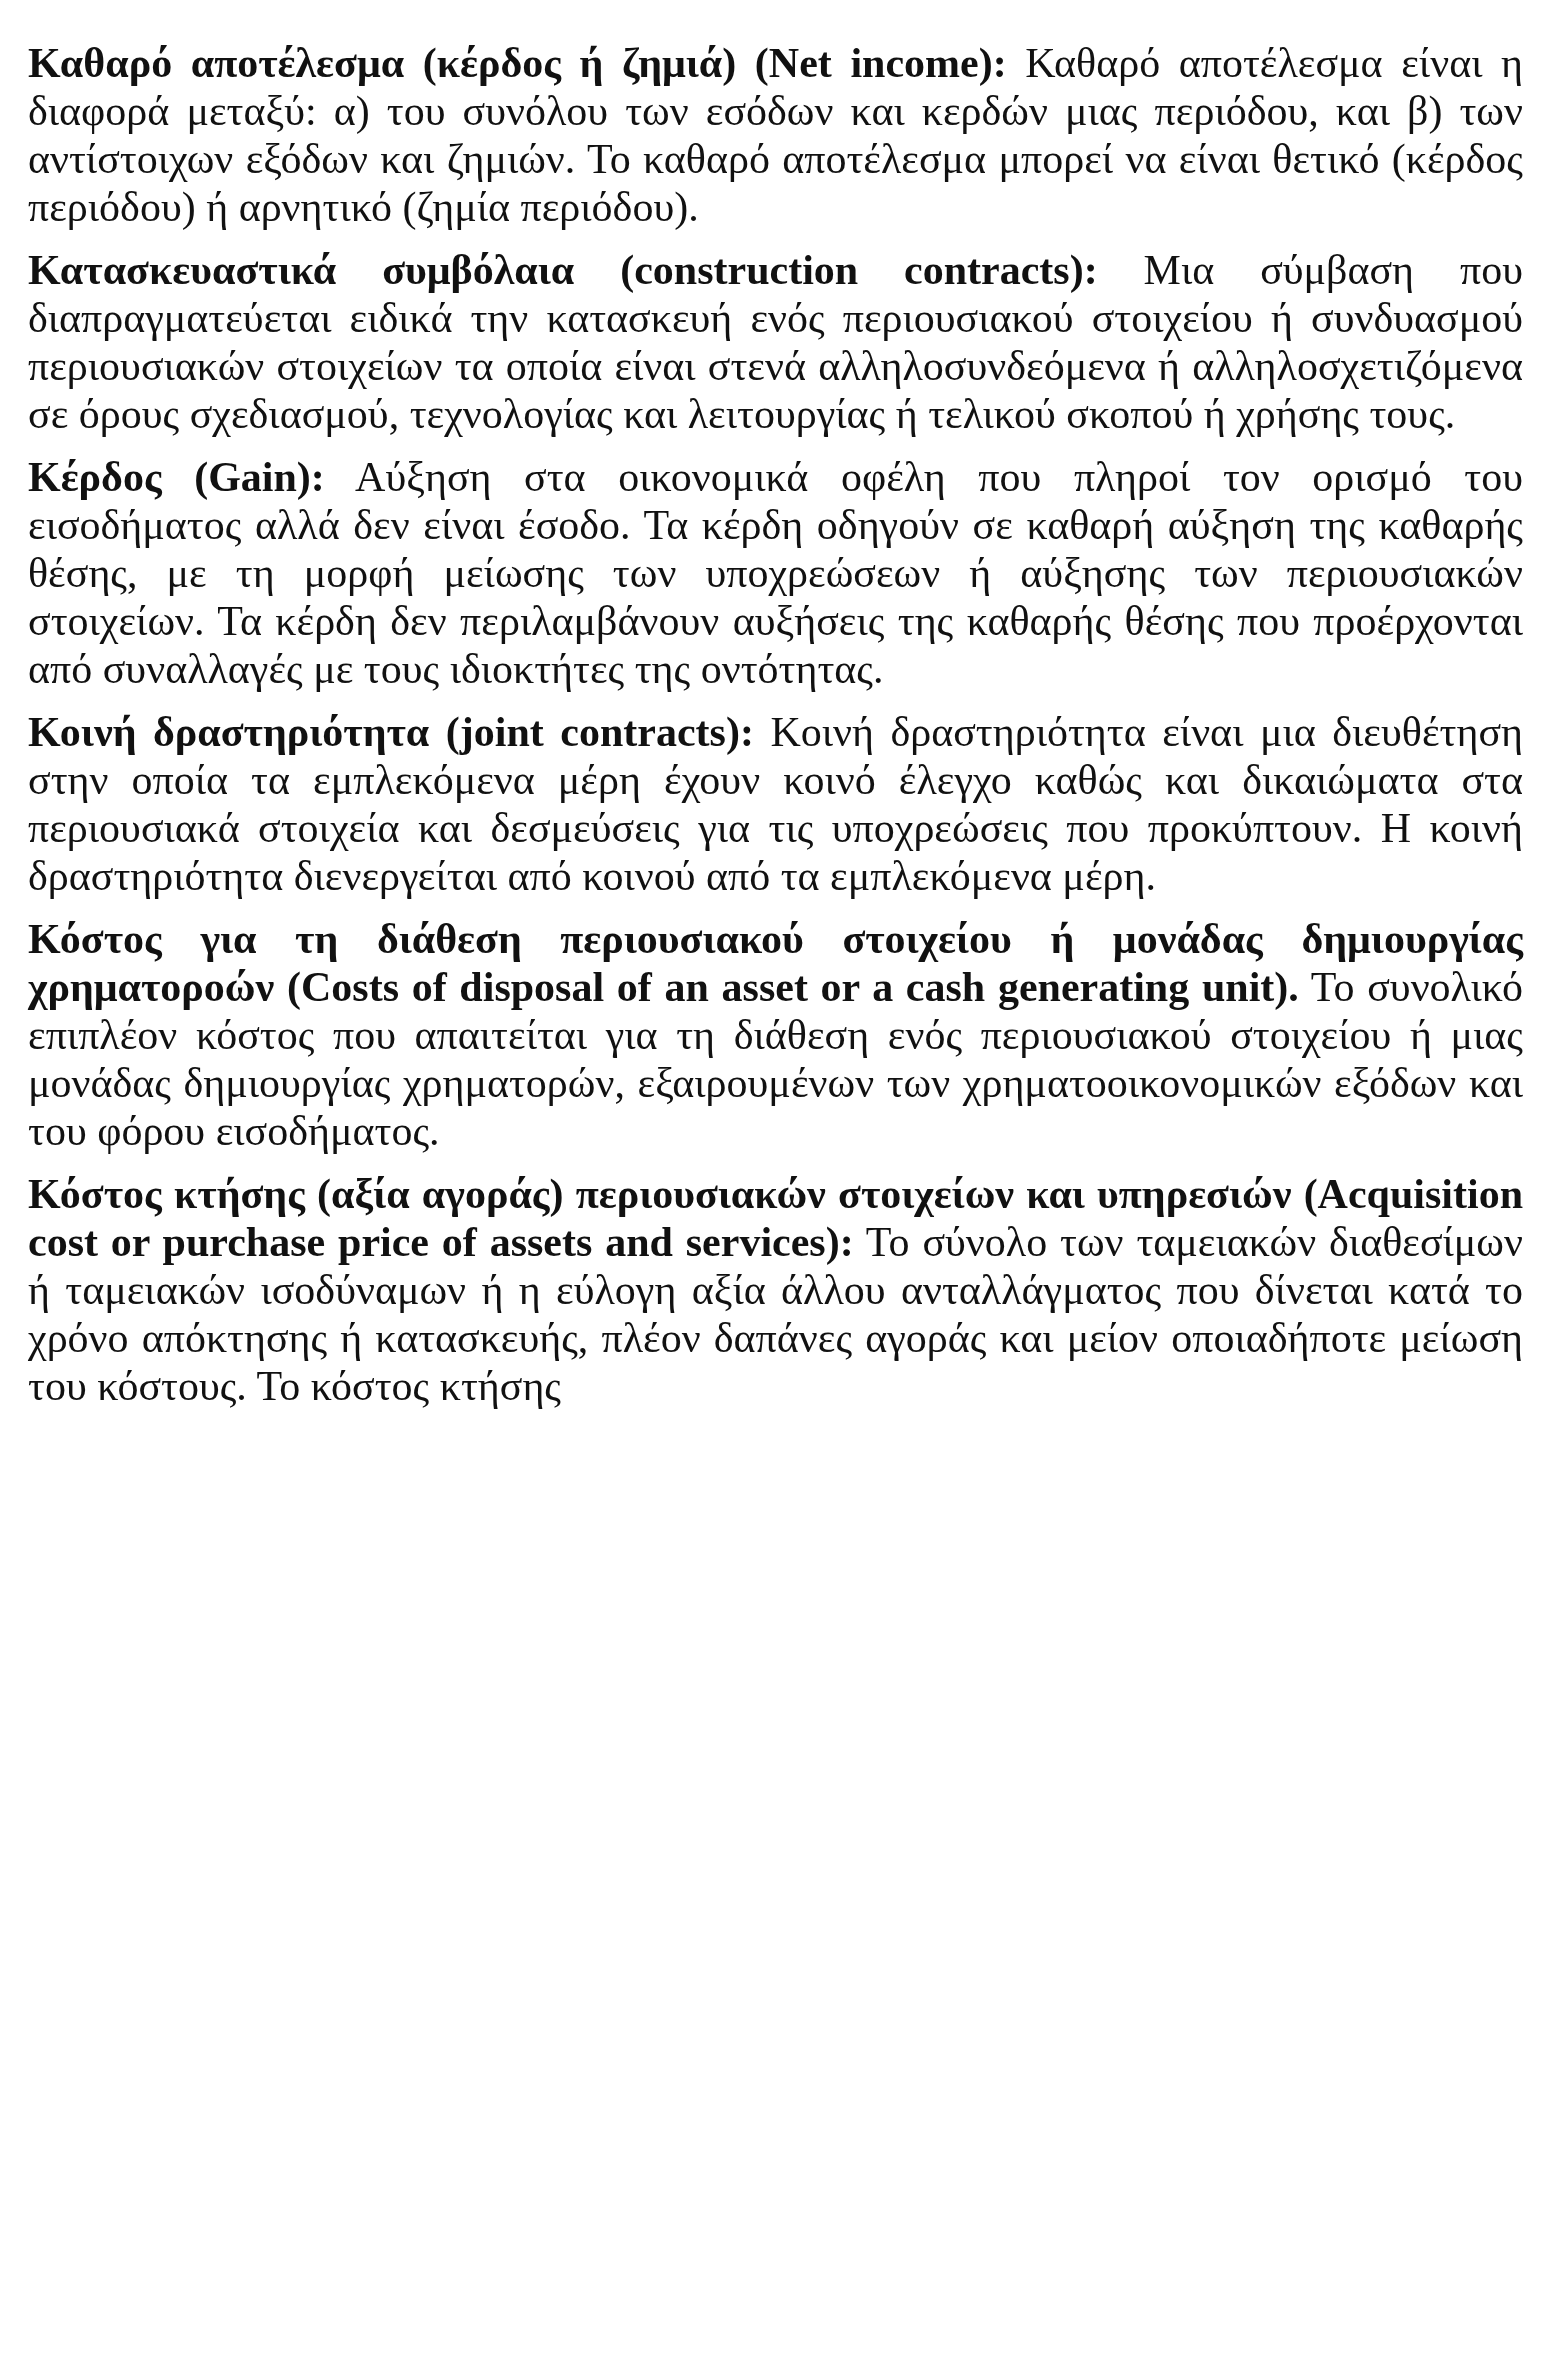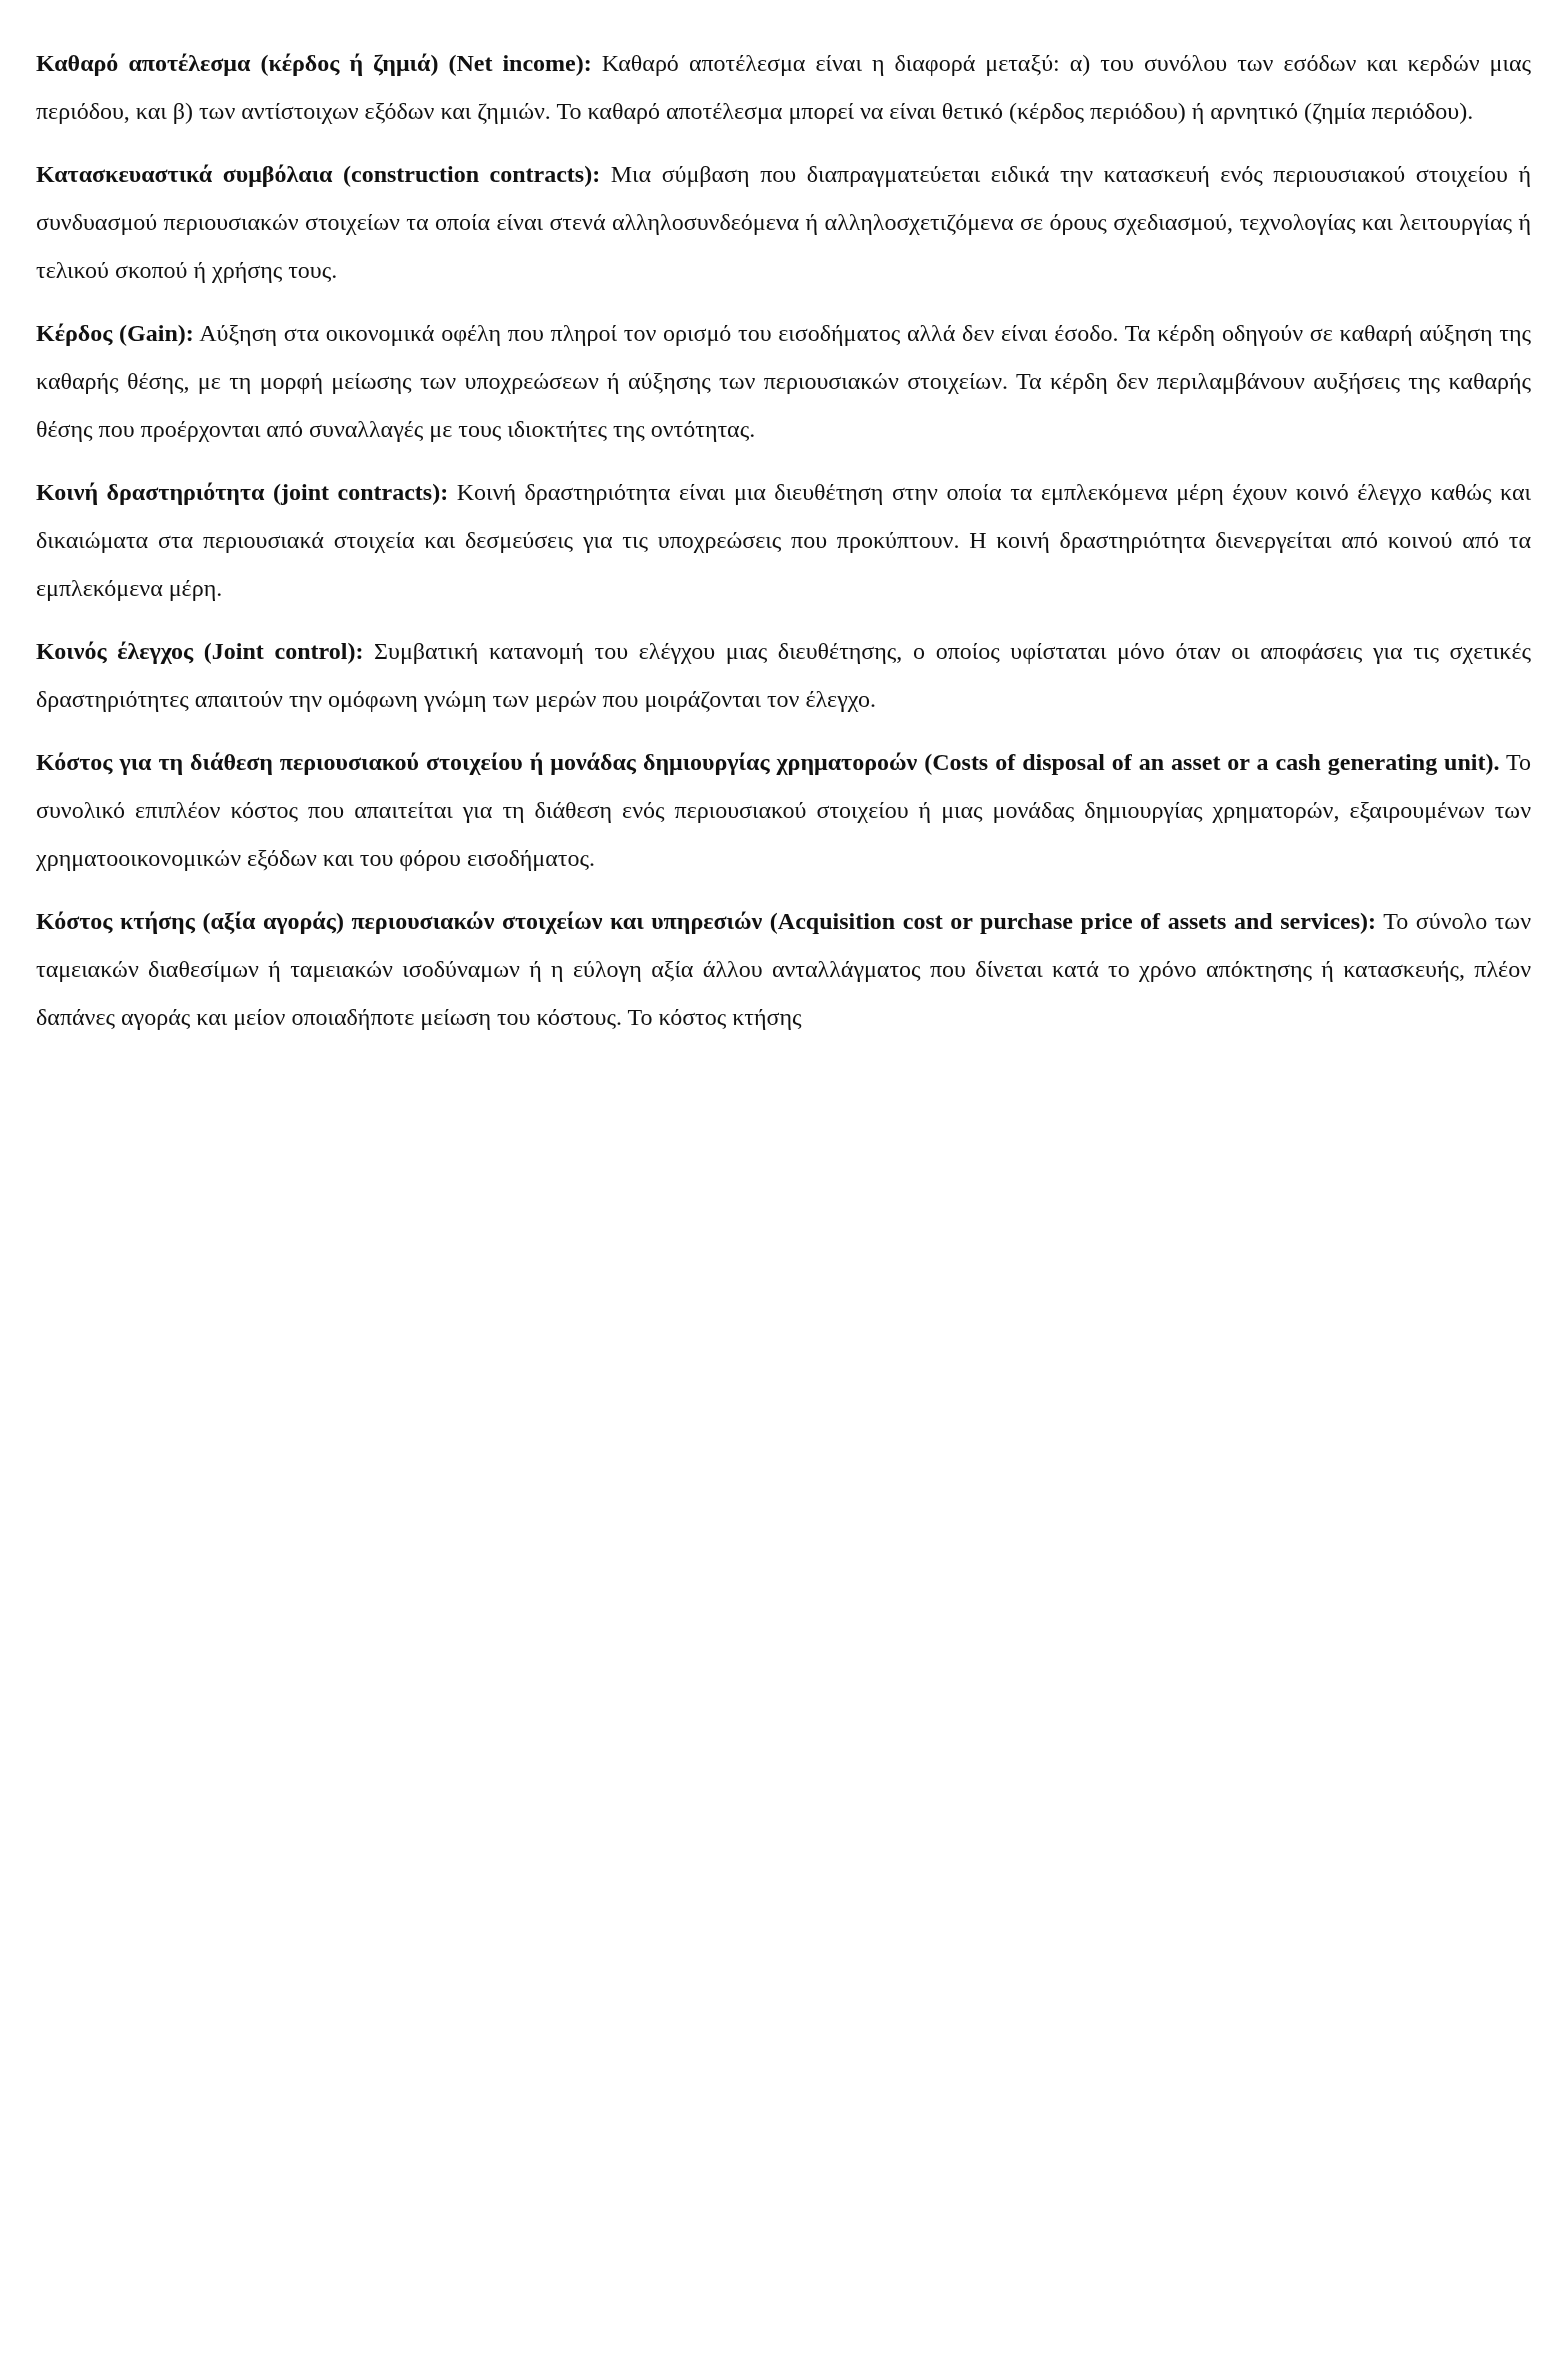--- a/index.html
+++ b/index.html
@@ -8,25 +8,25 @@
       background: #ffffff;
     }
     body {
       width: 1566px;
       height: 2354px;
       overflow: hidden;
       position: relative;
     }
     .page {
       position: absolute;
-      left: 36px;
+      left: 28px;
       top: 39px;
       width: 1495px;
       font-family: "Liberation Serif", "DejaVu Serif", serif;
-      font-size: 24px;
+      font-size: 42px;
       line-height: 48px;
       color: #111111;
     }
     .entry {
       margin: 0 0 15px 0;
       text-align: justify;
       text-align-last: left;
       hyphens: none;
     }
     .term {
@@ -49,23 +49,20 @@
   <p class="entry">
     <span class="term">Κέρδος (Gain):</span><span class="definition"> Αύξηση στα οικονομικά οφέλη που πληροί τον ορισμό του εισοδήματος αλλά δεν είναι έσοδο. Τα κέρδη οδηγούν σε καθαρή αύξηση της καθαρής θέσης, με τη μορφή μείωσης των υποχρεώσεων ή αύξησης των περιουσιακών στοιχείων. Τα κέρδη δεν περιλαμβάνουν αυξήσεις της καθαρής θέσης που προέρχονται από συναλλαγές με τους ιδιοκτήτες της οντότητας.</span>
   </p>
 
 
   <p class="entry">
     <span class="term">Κοινή δραστηριότητα (joint contracts):</span><span class="definition"> Κοινή δραστηριότητα είναι μια διευθέτηση στην οποία τα εμπλεκόμενα μέρη έχουν κοινό έλεγχο καθώς και δικαιώματα στα περιουσιακά στοιχεία και δεσμεύσεις για τις υποχρεώσεις που προκύπτουν. Η κοινή δραστηριότητα διενεργείται από κοινού από τα εμπλεκόμενα μέρη.</span>
   </p>
 
 
-  <p class="entry">
-    <span class="term">Κοινός έλεγχος (Joint control):</span><span class="definition"> Συμβατική κατανομή του ελέγχου μιας διευθέτησης, ο οποίος υφίσταται μόνο όταν οι αποφάσεις για τις σχετικές δραστηριότητες απαιτούν την ομόφωνη γνώμη των μερών που μοιράζονται τον έλεγχο.</span>
-  </p>
 
   <p class="entry">
     <span class="term">Κόστος για τη διάθεση περιουσιακού στοιχείου ή μονάδας δημιουργίας χρηματοροών (Costs of disposal of an asset or a cash generating unit).</span><span class="definition"> Το συνολικό επιπλέον κόστος που απαιτείται για τη διάθεση ενός περιουσιακού στοιχείου ή μιας μονάδας δημιουργίας χρηματορών, εξαιρουμένων των χρηματοοικονομικών εξόδων και του φόρου εισοδήματος.</span>
   </p>
 
   <p class="entry">
     <span class="term">Κόστος κτήσης (αξία αγοράς) περιουσιακών στοιχείων και υπηρεσιών (Acquisition cost or purchase price of assets and services):</span><span class="definition"> Το σύνολο των ταμειακών διαθεσίμων ή ταμειακών ισοδύναμων ή η εύλογη αξία άλλου ανταλλάγματος που δίνεται κατά το χρόνο απόκτησης ή κατασκευής, πλέον δαπάνες αγοράς και μείον οποιαδήποτε μείωση του κόστους. Το κόστος κτήσης</span>
   </p>
 
 </div>

